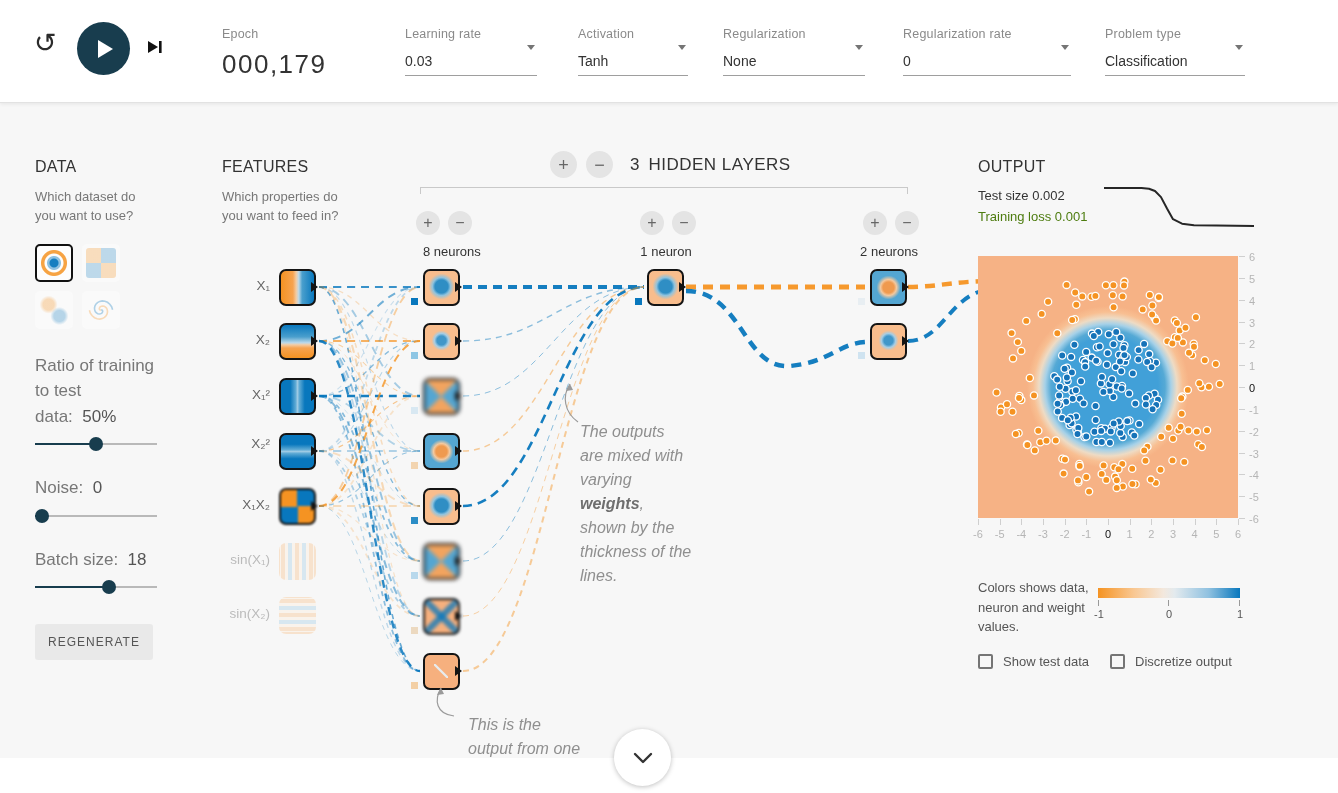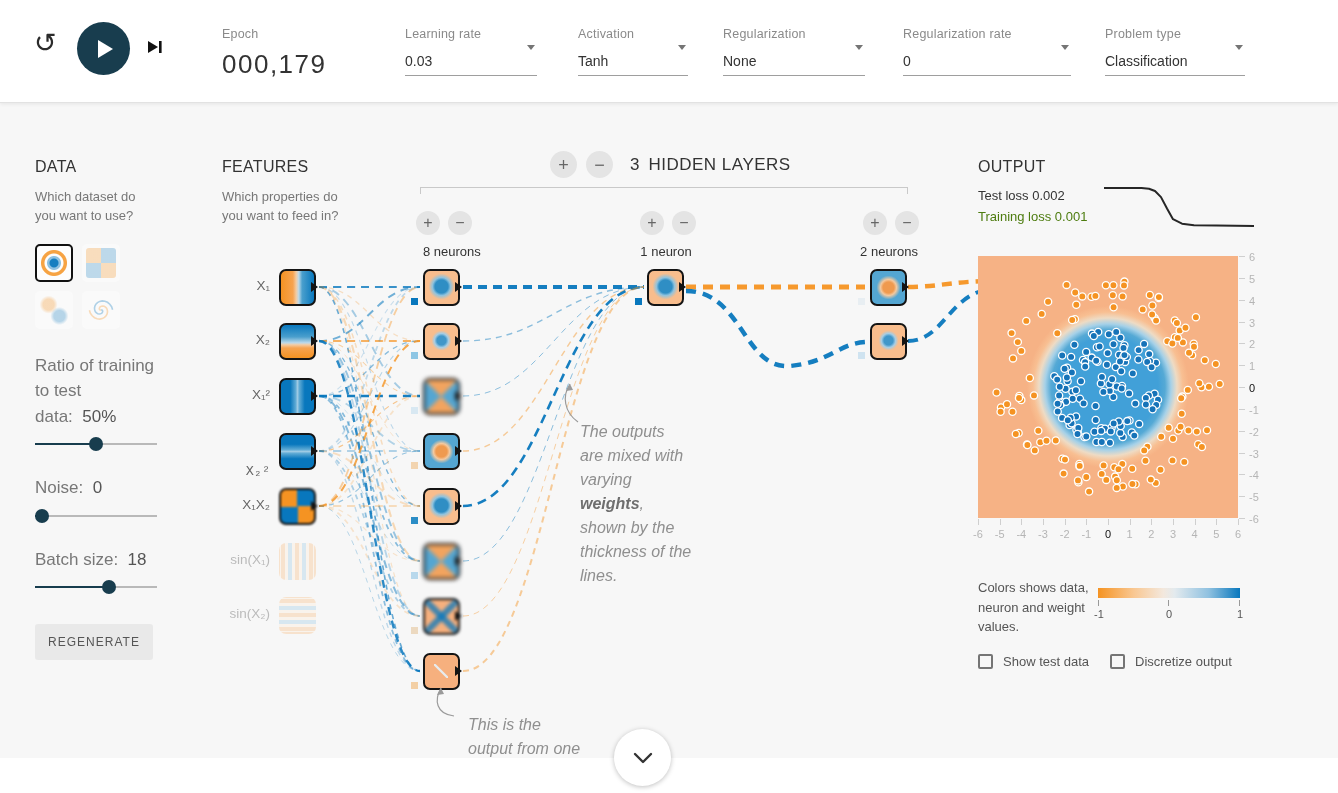--- a/index.html
+++ b/index.html
@@ -291,21 +291,21 @@
   </div>
   <div id="bracket"></div>
 
   <div id="net">
       <div class="feat-label" style="left: 190px; top: 278px;">X₁</div>
       <div class="node active pat-x1" style="left: 278.5px; top: 268.5px;"></div>
       <div class="feat-label" style="left: 190px; top: 332px;">X₂</div>
       <div class="node active pat-x2" style="left: 278.5px; top: 322.5px;"></div>
       <div class="feat-label" style="left: 190px; top: 387px;">X₁²</div>
       <div class="node active pat-x1sq" style="left: 278.5px; top: 377.5px;"></div>
-      <div class="feat-label" style="left: 190px; top: 464px; font-family: Liberation Mono, monospace;">X₂²</div>
+      <div class="feat-label" style="left: 190px; top: 436px;">X₂²</div>
       <div class="node active pat-x2sq" style="left: 278.5px; top: 432.5px;"></div>
       <div class="feat-label" style="left: 190px; top: 497px;">X₁X₂</div>
       <div class="node active pat-x1x2" style="left: 278.5px; top: 487.5px;"></div>
       <div class="feat-label inactive" style="left: 190px; top: 552px;">sin(X₁)</div>
       <div class="node inactive pat-sinx1" style="left: 278.5px; top: 542.5px;"></div>
       <div class="feat-label inactive" style="left: 190px; top: 606px;">sin(X₂)</div>
       <div class="node inactive pat-sinx2" style="left: 278.5px; top: 596.5px;"></div>
       <div class="layer-btns" style="left: 416px; top: 211px;">
         <button class="round-btn">+</button>
         <button class="round-btn">−</button>
@@ -355,21 +355,21 @@
   <svg class="arrow-svg" style="left:428px; top:686px;" width="32" height="34">
     <path d="M 26 30 C 8 28 6 14 13 2" stroke="#9a9a9a" stroke-width="1.2" fill="none"></path>
     <polygon points="13,2 9,9 16,8" fill="#9a9a9a"></polygon>
   </svg>
   <div class="callout" style="left:468px; top:713px; width:118px;">
     <span>This is the output from one </span><b>neuron</b><span>. Hover to see it larger.</span>
   </div>
 
   <section id="output-panel">
     <div class="panel-title">OUTPUT</div>
-    <div class="loss-line"><span>Test loss</span> <span>0.002</span></div>
+    <div class="loss-line"><span>Test size</span> <span>0.002</span></div>
     <div class="loss-line train"><span>Training loss</span> <span>0.001</span></div>
   </section>
   <svg id="loss-curve" width="158" height="64">
       <path d="M 4.0 8.0 L 41.5 8.0 L 49.0 8.8 L 55.0 11.0 L 61.0 17.1 L 67.0 28.5 L 73.0 39.2 L 82.0 43.7 L 94.0 45.2 L 116.5 45.6 L 154.0 46.0" stroke="#262626" stroke-width="2" fill="none" stroke-linejoin="round"></path>
     </svg>
   <div id="plot">
     <svg id="plot-dots" width="260" height="262">
         <circle cx="144.0" cy="130.0" r="3.6" fill="#1673b8" stroke="#fff" stroke-width="1.3"></circle>
         <circle cx="176.6" cy="137.8" r="3.6" fill="#1673b8" stroke="#fff" stroke-width="1.3"></circle>
         <circle cx="94.4" cy="135.8" r="3.6" fill="#1673b8" stroke="#fff" stroke-width="1.3"></circle>

